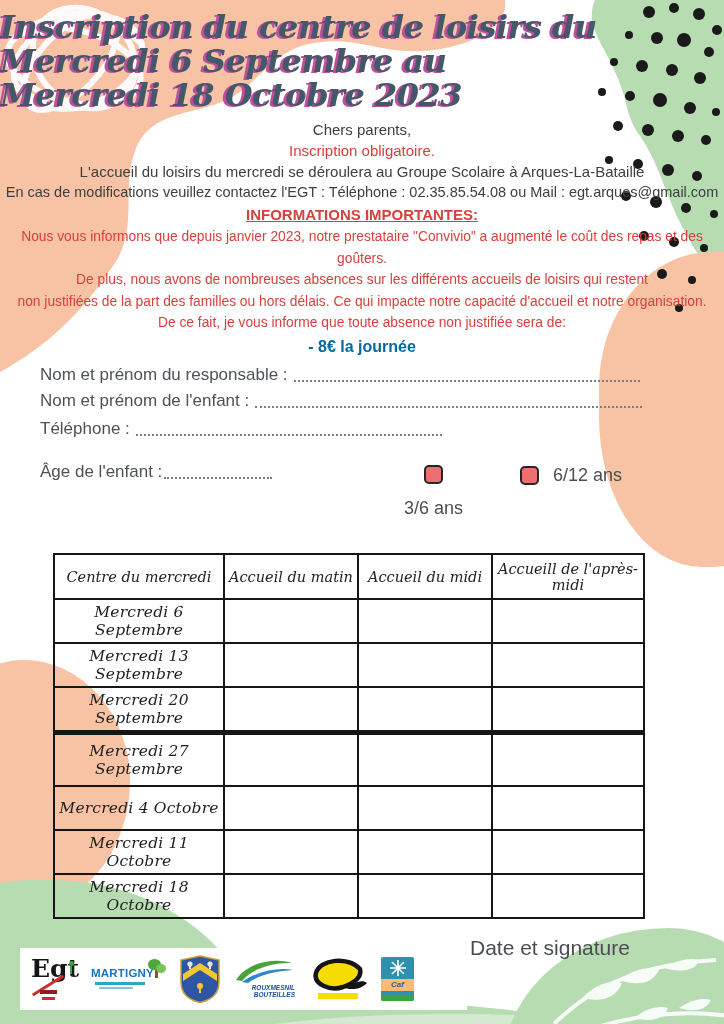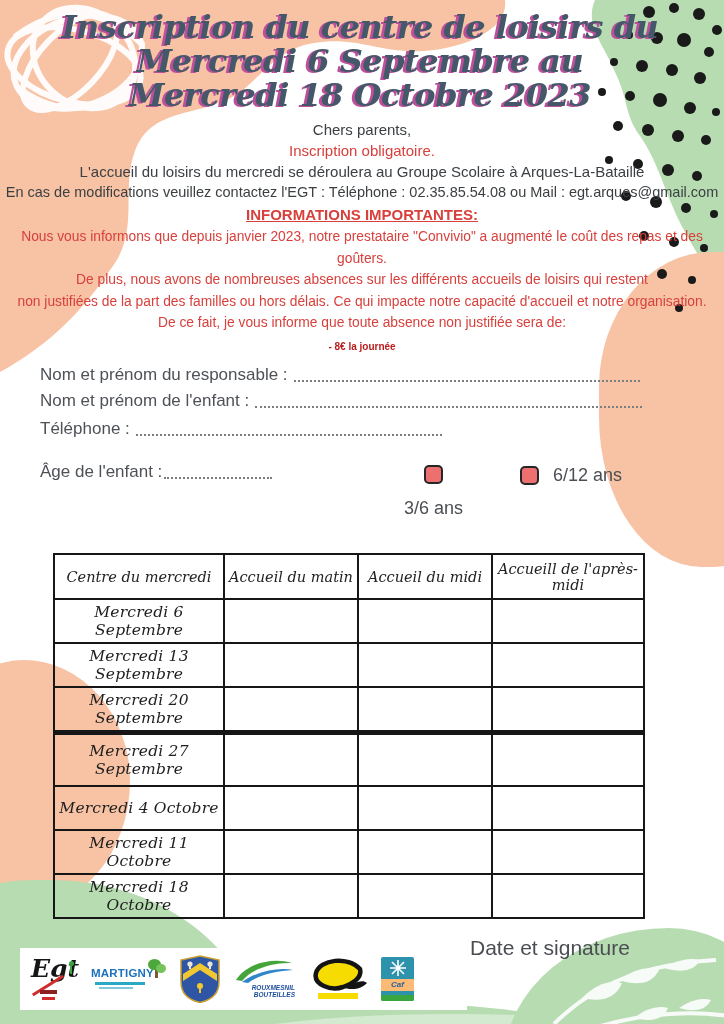--- a/index.html
+++ b/index.html
@@ -19,36 +19,36 @@
     border-radius:45% 55% 40% 60% / 50% 50% 45% 55%;}
   .green-bottom-band{left:-40px;top:1000px;width:760px;height:110px;background:#b7dcb1;
     border-radius:55% 60% 0 0 / 85% 90% 0 0;}
   .green-bottom-band-light{left:200px;top:1014px;width:560px;height:70px;background:#d3ead0;
     border-radius:80% 100% 0 0 / 90% 100% 0 0;}
   .green-bottom-right{right:-80px;top:928px;width:300px;height:270px;background:#b7dcb1;
     border-radius:55% 45% 50% 50% / 50% 60% 40% 50%;}
   
   .layer-deco2{position:absolute;z-index:1;pointer-events:none;}
   
-  .title{position:absolute;z-index:3;top:10px;left:0;right:4px;text-align:center;}
+  .title{position:absolute;z-index:3;top:10px;left:0;right:4px;text-align:left;}
   .title-line{
     font-family:"DejaVu Serif",serif;font-style:italic;font-weight:bold;
     font-size:32px;line-height:34px;letter-spacing:-0.5px;color:#44586a;
     text-shadow:-3px 1px 0 #bd4f9d;
   }
   
   .intro{position:absolute;z-index:2;top:119px;left:0;right:0;text-align:center;}
   .intro p{margin:0;}
   .greeting,.venue{font-size:15px;line-height:21px;color:#3c4043;}
   .mandatory{font-size:15px;line-height:21px;color:#d8403c;}
   .contact{font-size:14.5px;line-height:20px;color:#3c4043;}
   .imp-heading{font-size:15px;line-height:22px;color:#d8403c;font-weight:bold;
     text-decoration:underline;margin-top:2px !important;}
   .notice{font-size:13.8px;line-height:21.6px;color:#d8403c;}
-  .price{font-size:10px;line-height:22px;color:#b91c1c;font-weight:bold;}
+  .price{font-size:16px;line-height:22px;color:#0369a1;font-weight:bold;}
   .price.first{margin-top:2px !important;}
   
   .form{position:absolute;z-index:2;left:40px;top:364px;width:640px;color:#4e5257;}
   .form-row{display:flex;align-items:flex-end;font-size:17px;line-height:22px;}
   .form-row .label{white-space:nowrap;padding-right:4px;}
   .dots{flex:1;border-bottom:2px dotted #7a7e82;margin-bottom:4px;margin-left:2px;}
   .row-resp{width:600px;margin-bottom:4px;}
   .row-phone{width:402px;margin-bottom:21px;}
   .row-child{width:602px;margin-bottom:6px;}
   .row-age{width:600px;position:relative;height:30px;}
@@ -68,21 +68,21 @@
   table.schedule tr.thick td{border-top-width:5px;height:50px;}
   td.date-cell{font-family:"DejaVu Serif",serif;font-style:italic;font-size:15.5px;
     color:#1e1e1e;text-align:center;letter-spacing:0.2px;}
   
   .logo-strip{position:absolute;z-index:2;left:20px;top:948px;width:447px;height:62px;
     background:#fff;display:flex;align-items:center;gap:13px;padding:0 10px;box-sizing:border-box;}
   .signature{position:absolute;z-index:2;left:470px;top:936px;font-size:21px;color:#4a4e52;}
   
   .logo{position:relative;flex:0 0 auto;}
   .logo-egt{width:48px;height:46px;}
-  .egt-text{position:absolute;left:1px;top:0;font-family:"DejaVu Serif",serif;font-style:italic;
+  .egt-text{position:absolute;left:1px;top:0;font-family:"DejaVu Serif",serif;
     font-weight:bold;font-size:25px;color:#161616;line-height:26px;text-align:center;}
   .egt-slash{position:absolute;left:0;top:28px;width:36px;height:3px;background:#d02c2c;transform:rotate(-32deg);}
   .egt-person-head{position:absolute;right:4px;top:5px;width:5px;height:5px;border-radius:50%;background:#3aa63f;}
   .egt-person-body{position:absolute;right:6px;top:10px;width:2px;height:8px;background:#3aa63f;}
   .egt-sub1{position:absolute;left:10px;bottom:8px;width:17px;height:4px;background:#8c1f1f;}
   .egt-sub2{position:absolute;left:12px;bottom:2px;width:13px;height:3px;background:#d02c2c;}
   .logo-martigny{width:76px;height:40px;}
   .mart-text{position:absolute;left:0;top:8px;font-size:11.5px;font-weight:bold;color:#1a72bb;letter-spacing:0.2px;}
   .mart-sub{position:absolute;left:4px;top:23px;width:50px;height:3px;background:#2aa9c4;}
   .mart-sub2{position:absolute;left:8px;top:28px;width:34px;height:2px;background:#7ec8dd;}

